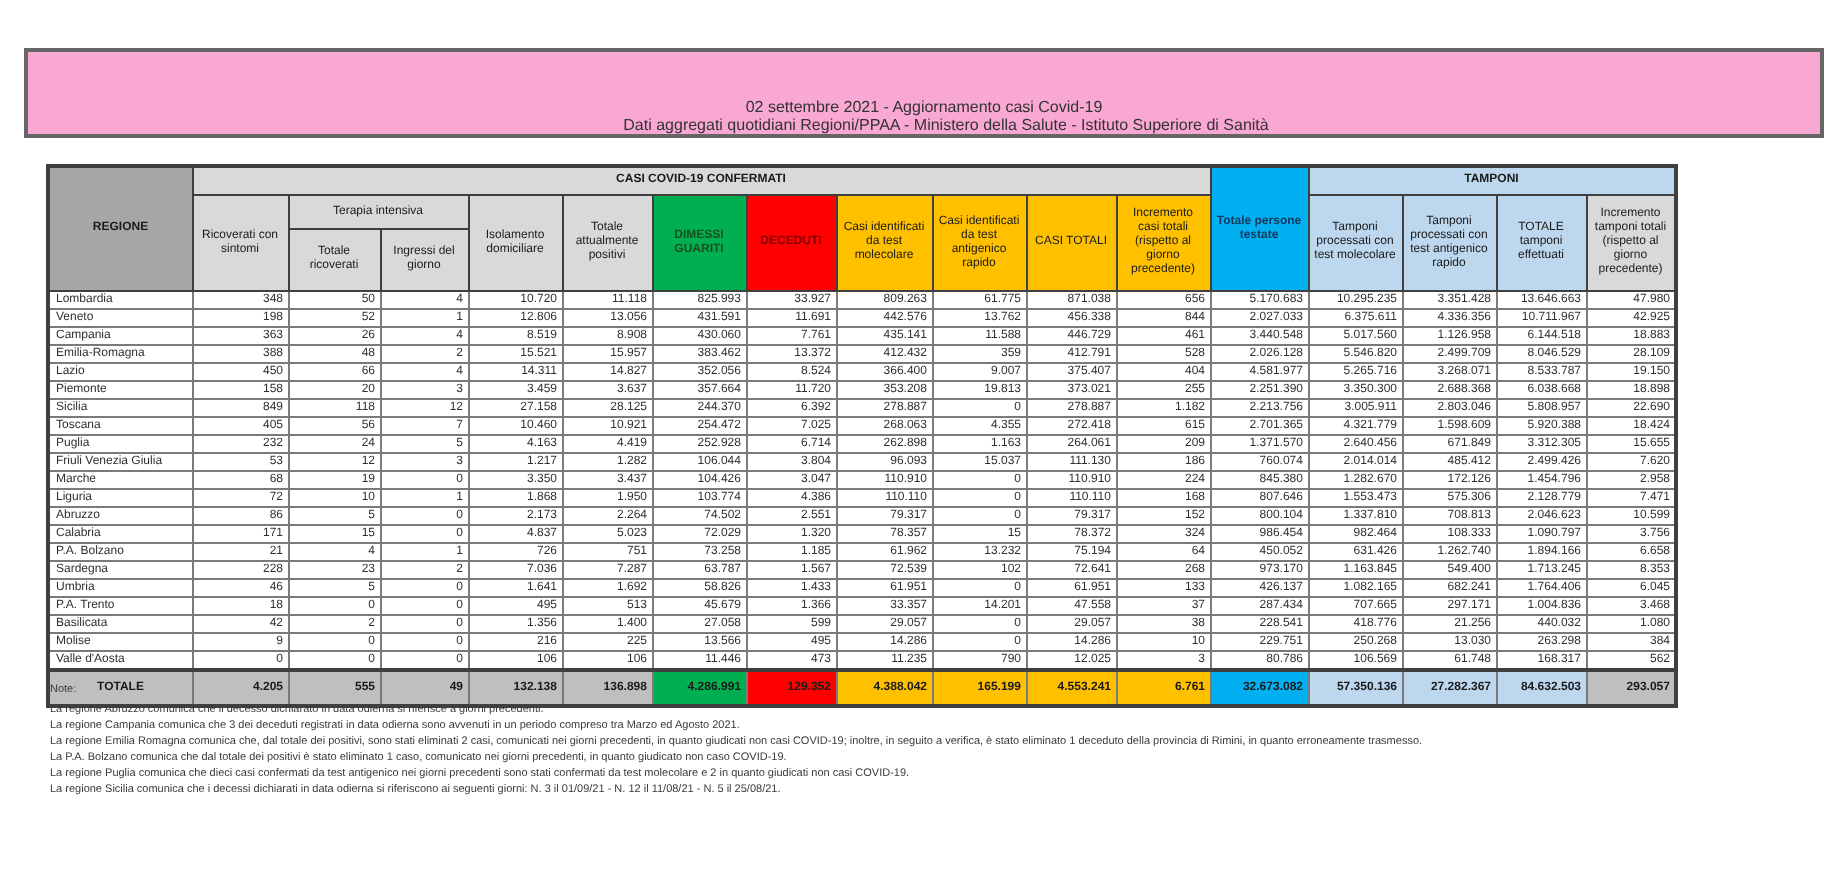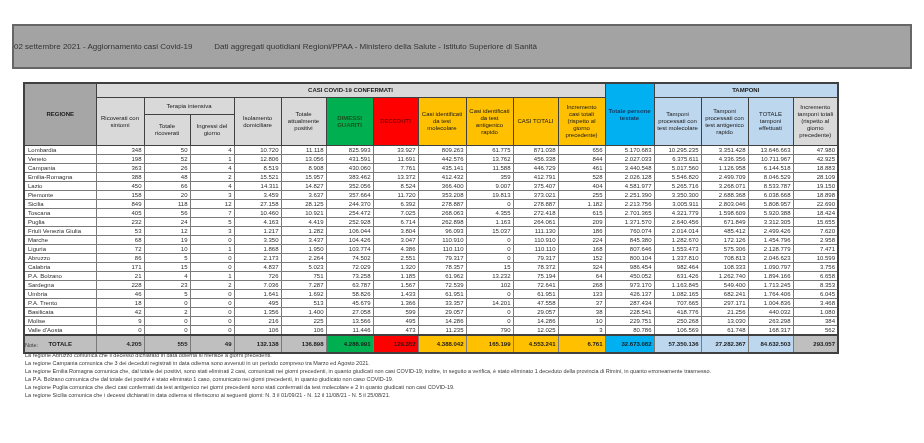--- a/index.html
+++ b/index.html
@@ -1,22 +1,22 @@
 <!DOCTYPE html>
 <html><head>
 <meta charset="utf-8">
 <style>
   html,body{margin:0;padding:0;background:#ffffff;width:924px;height:443px;overflow:hidden;
             font-family:"Liberation Sans",sans-serif;color:#1a1a1a;}
   .canvas{position:relative;width:924px;height:443px;background:#fff;}
 
   
   .titlebox{position:absolute;left:12px;top:24px;width:896px;height:41px;
-            border:2px solid #666;background:#a3a3a3;display:flex;flex-direction:row;
-            justify-content:flex-start;align-items:center;}
+            border:2px solid #666;background:#f9a8d4;display:flex;flex-direction:column;
+            justify-content:flex-end;align-items:center;}
   .titlebox .t1{font-size:8px;color:#333;}
   .titlebox .t2{font-size:8px;color:#333;padding-left:22px;}
 
   
   table.covid{position:absolute;left:23px;top:82px;border-collapse:collapse;table-layout:fixed;
               border:2px solid #404040;}
   table.covid td,table.covid th{border:1px solid #7a7a7a;padding:0 2px;overflow:hidden;
               font-size:6px;line-height:7px;white-space:normal;}
   th{font-weight:normal;}
   .band{background:#d9d9d9;font-weight:bold;font-size:7px;text-align:center;border:1px solid #404040!important;}

